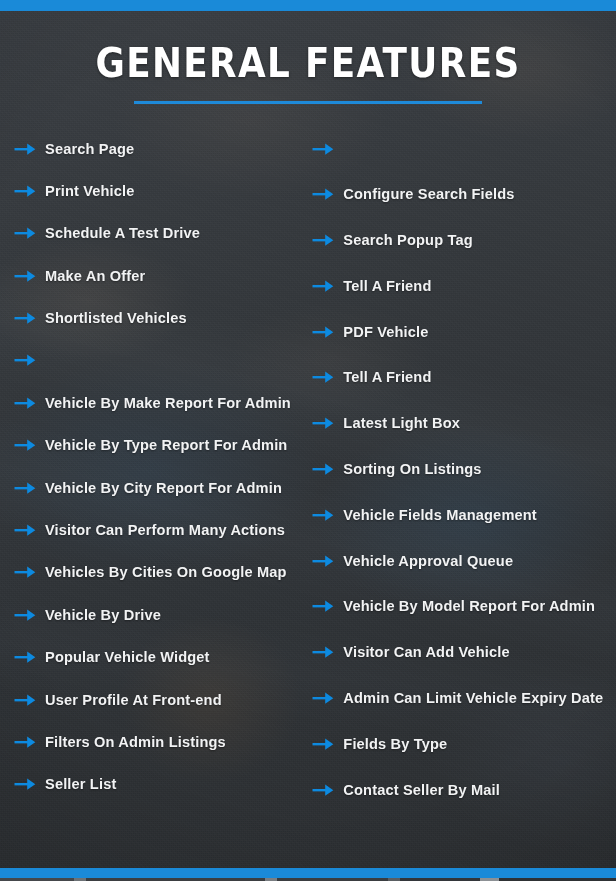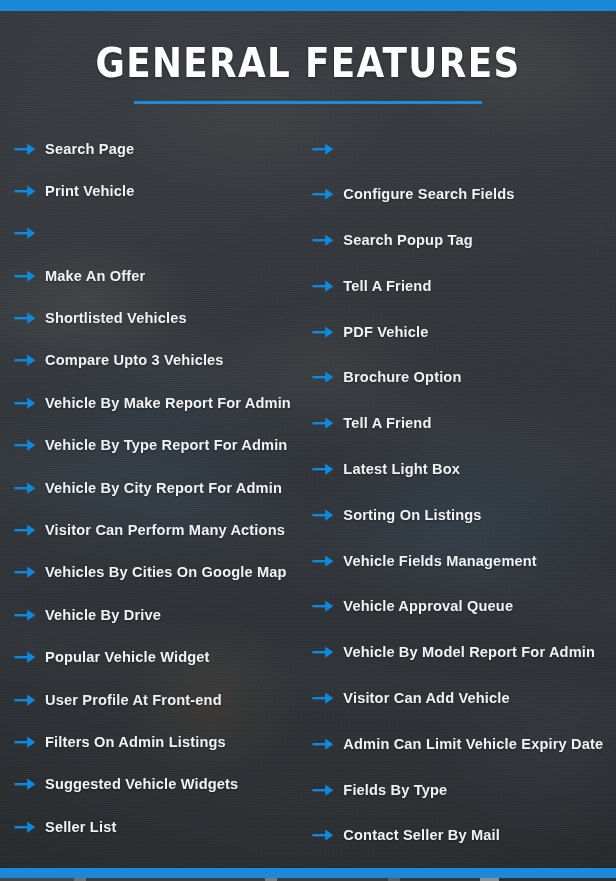--- a/index.html
+++ b/index.html
@@ -182,41 +182,41 @@
               <path d="M0.5 7.2 H15.2" stroke="#0d8ae0" stroke-width="2.4" fill="none" stroke-linecap="butt"></path>
               <path d="M13.2 1.6 L21.3 7.2 L13.2 12.8 Z" fill="#0d8ae0"></path>
             </svg></span>
           <span class="feature-label">Print Vehicle</span>
         </div>
         <div class="feature">
           <span class="arrow-icon"><svg viewBox="0 0 22 14" width="22" height="14" aria-hidden="true">
               <path d="M0.5 7.2 H15.2" stroke="#0d8ae0" stroke-width="2.4" fill="none" stroke-linecap="butt"></path>
               <path d="M13.2 1.6 L21.3 7.2 L13.2 12.8 Z" fill="#0d8ae0"></path>
             </svg></span>
+          <span class="feature-label">Schedule A Test Drive</span>
         </div>
         <div class="feature">
           <span class="arrow-icon"><svg viewBox="0 0 22 14" width="22" height="14" aria-hidden="true">
               <path d="M0.5 7.2 H15.2" stroke="#0d8ae0" stroke-width="2.4" fill="none" stroke-linecap="butt"></path>
               <path d="M13.2 1.6 L21.3 7.2 L13.2 12.8 Z" fill="#0d8ae0"></path>
             </svg></span>
           <span class="feature-label">Make An Offer</span>
         </div>
         <div class="feature">
           <span class="arrow-icon"><svg viewBox="0 0 22 14" width="22" height="14" aria-hidden="true">
               <path d="M0.5 7.2 H15.2" stroke="#0d8ae0" stroke-width="2.4" fill="none" stroke-linecap="butt"></path>
               <path d="M13.2 1.6 L21.3 7.2 L13.2 12.8 Z" fill="#0d8ae0"></path>
             </svg></span>
           <span class="feature-label">Shortlisted Vehicles</span>
         </div>
         <div class="feature">
           <span class="arrow-icon"><svg viewBox="0 0 22 14" width="22" height="14" aria-hidden="true">
               <path d="M0.5 7.2 H15.2" stroke="#0d8ae0" stroke-width="2.4" fill="none" stroke-linecap="butt"></path>
               <path d="M13.2 1.6 L21.3 7.2 L13.2 12.8 Z" fill="#0d8ae0"></path>
             </svg></span>
-          <span class="feature-label">Compare Upto 3 Vehicles</span>
         </div>
         <div class="feature">
           <span class="arrow-icon"><svg viewBox="0 0 22 14" width="22" height="14" aria-hidden="true">
               <path d="M0.5 7.2 H15.2" stroke="#0d8ae0" stroke-width="2.4" fill="none" stroke-linecap="butt"></path>
               <path d="M13.2 1.6 L21.3 7.2 L13.2 12.8 Z" fill="#0d8ae0"></path>
             </svg></span>
           <span class="feature-label">Vehicle By Make Report For Admin</span>
         </div>
         <div class="feature">
           <span class="arrow-icon"><svg viewBox="0 0 22 14" width="22" height="14" aria-hidden="true">
@@ -266,27 +266,20 @@
               <path d="M13.2 1.6 L21.3 7.2 L13.2 12.8 Z" fill="#0d8ae0"></path>
             </svg></span>
           <span class="feature-label">User Profile At Front-end</span>
         </div>
         <div class="feature">
           <span class="arrow-icon"><svg viewBox="0 0 22 14" width="22" height="14" aria-hidden="true">
               <path d="M0.5 7.2 H15.2" stroke="#0d8ae0" stroke-width="2.4" fill="none" stroke-linecap="butt"></path>
               <path d="M13.2 1.6 L21.3 7.2 L13.2 12.8 Z" fill="#0d8ae0"></path>
             </svg></span>
           <span class="feature-label">Filters On Admin Listings</span>
-        </div>
-        <div class="feature">
-          <span class="arrow-icon"><svg viewBox="0 0 22 14" width="22" height="14" aria-hidden="true">
-              <path d="M0.5 7.2 H15.2" stroke="#0d8ae0" stroke-width="2.4" fill="none" stroke-linecap="butt"></path>
-              <path d="M13.2 1.6 L21.3 7.2 L13.2 12.8 Z" fill="#0d8ae0"></path>
-            </svg></span>
-          <span class="feature-label">Suggested Vehicle Widgets</span>
         </div>
         <div class="feature">
           <span class="arrow-icon"><svg viewBox="0 0 22 14" width="22" height="14" aria-hidden="true">
               <path d="M0.5 7.2 H15.2" stroke="#0d8ae0" stroke-width="2.4" fill="none" stroke-linecap="butt"></path>
               <path d="M13.2 1.6 L21.3 7.2 L13.2 12.8 Z" fill="#0d8ae0"></path>
             </svg></span>
           <span class="feature-label">Seller List</span>
         </div>
       </div>
     <div class="col col-right" id="col-right">
@@ -322,27 +315,20 @@
               <path d="M0.5 7.2 H15.2" stroke="#0d8ae0" stroke-width="2.4" fill="none" stroke-linecap="butt"></path>
               <path d="M13.2 1.6 L21.3 7.2 L13.2 12.8 Z" fill="#0d8ae0"></path>
             </svg></span>
           <span class="feature-label">PDF Vehicle</span>
         </div>
         <div class="feature">
           <span class="arrow-icon"><svg viewBox="0 0 22 14" width="22" height="14" aria-hidden="true">
               <path d="M0.5 7.2 H15.2" stroke="#0d8ae0" stroke-width="2.4" fill="none" stroke-linecap="butt"></path>
               <path d="M13.2 1.6 L21.3 7.2 L13.2 12.8 Z" fill="#0d8ae0"></path>
             </svg></span>
-          <span class="feature-label">Brochure Option</span>
-        </div>
-        <div class="feature">
-          <span class="arrow-icon"><svg viewBox="0 0 22 14" width="22" height="14" aria-hidden="true">
-              <path d="M0.5 7.2 H15.2" stroke="#0d8ae0" stroke-width="2.4" fill="none" stroke-linecap="butt"></path>
-              <path d="M13.2 1.6 L21.3 7.2 L13.2 12.8 Z" fill="#0d8ae0"></path>
-            </svg></span>
           <span class="feature-label">Tell A Friend</span>
         </div>
         <div class="feature">
           <span class="arrow-icon"><svg viewBox="0 0 22 14" width="22" height="14" aria-hidden="true">
               <path d="M0.5 7.2 H15.2" stroke="#0d8ae0" stroke-width="2.4" fill="none" stroke-linecap="butt"></path>
               <path d="M13.2 1.6 L21.3 7.2 L13.2 12.8 Z" fill="#0d8ae0"></path>
             </svg></span>
           <span class="feature-label">Latest Light Box</span>
         </div>
         <div class="feature">

